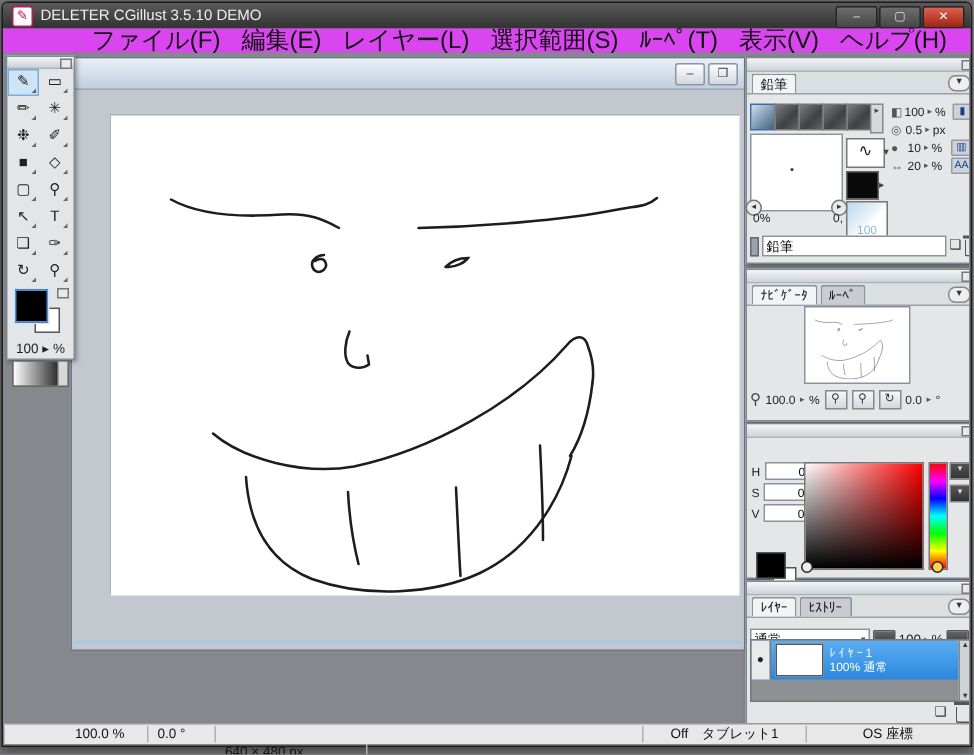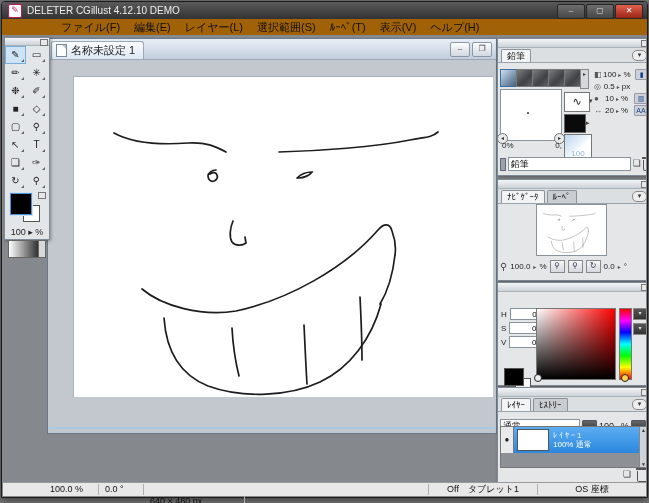--- a/index.html
+++ b/index.html
@@ -6,21 +6,21 @@
   .stage{position:relative;width:649px;height:503px;background:#787878;font-family:"Liberation Sans","DejaVu Sans",sans-serif;overflow:hidden;}
   .app-window{position:absolute;left:1px;top:1px;width:645px;height:495px;background:#87898c;border:1px solid #1c1c1c;border-radius:4px 4px 0 0;box-shadow:0 2px 8px rgba(0,0,0,.55);}
   
   .titlebar{position:absolute;left:0;top:0;right:0;height:17px;background:linear-gradient(#5a5a5a,#323232);border-radius:3px 3px 0 0;color:#eee;font-size:10px;}
   .app-icon{position:absolute;left:6px;top:2px;width:12px;height:12px;background:#fff;border:1px solid #c2185b;border-radius:2px;color:#c2185b;font-size:9px;line-height:11px;text-align:center;}
   .title-text{position:absolute;left:25px;top:3px;white-space:nowrap;}
   .tb-btns{position:absolute;right:4px;top:2px;display:flex;gap:1px;}
   .tb-btn{width:26px;height:13px;background:linear-gradient(#6d6d6d,#474747);border:1px solid #262626;border-radius:2px;color:#ddd;font-size:8px;line-height:12px;text-align:center;cursor:default;}
   .tb-btn.close{background:linear-gradient(#e2604e,#9c2516);color:#fff;}
   
-  .menubar{position:absolute;left:0;top:17px;right:0;height:16px;background:#a16207;border-bottom:1px solid #86888b;display:flex;align-items:center;padding-left:52px;font-size:11px;color:#111;}
+  .menubar{position:absolute;left:0;top:17px;right:0;height:16px;background:#d946ef;border-bottom:1px solid #86888b;display:flex;align-items:center;padding-left:52px;font-size:16px;color:#111;}
   .menu-item{padding:0 7px;line-height:15px;white-space:nowrap;}
   .client{position:absolute;left:1px;top:34px;right:1px;bottom:15px;background:#85888d;overflow:hidden;}
   
   .doc-window{position:absolute;left:44px;top:2px;width:448px;height:394px;background:#c3c8cf;border:1px solid #69798a;}
   .doc-tabbar{position:absolute;left:0;top:0;right:0;height:20px;background:linear-gradient(#e9eff7,#c2cedd);border-bottom:1px solid #9aa8b8;}
   .doc-tab{position:absolute;left:3px;top:2px;height:17px;display:flex;align-items:center;gap:4px;padding:0 8px 0 4px;background:linear-gradient(#fbfdff,#dde7f2);border:1px solid #9aa8b8;border-bottom:none;border-radius:3px 3px 0 0;font-size:11px;color:#222;}
   .doc-file-icon{width:9px;height:11px;background:#fff;border:1px solid #7a8a9a;position:relative;}
   .doc-file-icon::after{content:"";position:absolute;right:0;top:0;border:2px solid #b8c4d0;border-left-color:transparent;border-bottom-color:transparent;}
   .doc-btns{position:absolute;right:4px;top:3px;display:flex;gap:2px;}
   .doc-btn{width:18px;height:13px;background:linear-gradient(#fdfdfd,#d2d8e0);border:1px solid #8a97a6;border-radius:2px;font-size:8px;line-height:12px;text-align:center;color:#334;}
@@ -116,21 +116,21 @@
   svg.facesvg{display:block;}
 </style>
 </head>
 <body>
 
 <div class="stage">
   <div class="app-window">
 
     <div class="titlebar">
       <span class="app-icon">✎</span>
-      <span class="title-text">DELETER CGillust 4.12.10 DEMO</span>
+      <span class="title-text">DELETER CGillust 3.5.10 DEMO</span>
       <span class="tb-btns">
         <span class="tb-btn">–</span>
         <span class="tb-btn">▢</span>
         <span class="tb-btn close">✕</span>
       </span>
     </div>
 
     <div class="menubar">
       <span class="menu-item">ファイル(F)</span>
       <span class="menu-item">編集(E)</span>
@@ -138,24 +138,20 @@
       <span class="menu-item">選択範囲(S)</span>
       <span class="menu-item">ﾙｰﾍﾟ(T)</span>
       <span class="menu-item">表示(V)</span>
       <span class="menu-item">ヘルプ(H)</span>
     </div>
 
     <div class="client">
 
       <div class="doc-window">
         <div class="doc-tabbar">
-          <span class="doc-tab">
-            <span class="doc-file-icon"></span>
-            <span>名称未設定 1</span>
-          </span>
           <span class="doc-btns">
             <span class="doc-btn">–</span>
             <span class="doc-btn">❐</span>
           </span>
         </div>
         <div class="doc-canvas">
           <svg class="facesvg" width="419" height="320" viewBox="0 0 419 320">
             <g id="face-group" fill="none" stroke="#1d1d1d" stroke-width="1.7" stroke-linecap="round">
               <path d="M40,56 C58,66 86,68 114,66 C132,65 141,69 152,75"></path>
               <path d="M205,75 C245,74 301,70 336,63 C351,60 357,61 364,55"></path>

